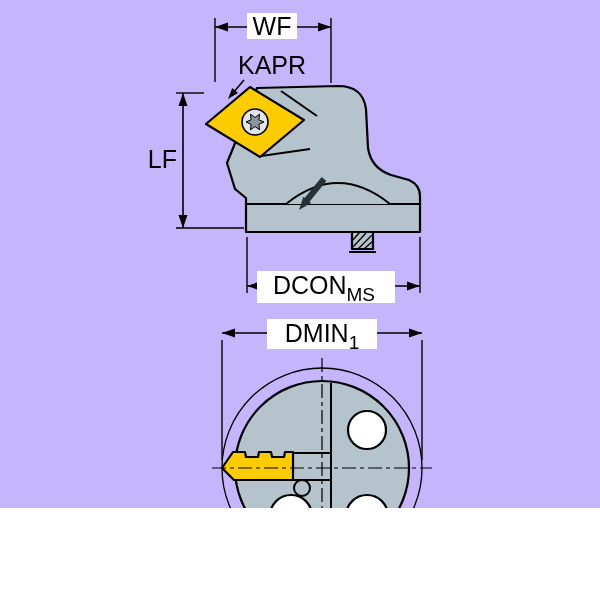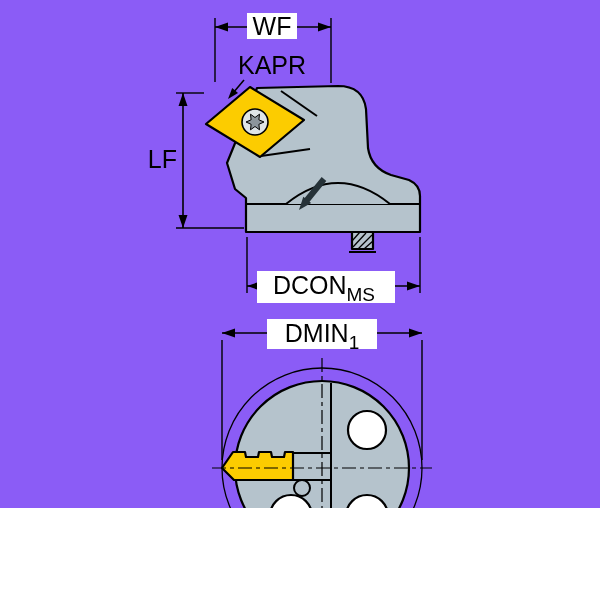--- a/index.html
+++ b/index.html
@@ -1,16 +1,16 @@
 <!DOCTYPE html>
 <html><head>
 <meta charset="utf-8">
 <style>
   html,body{margin:0;padding:0;background:#ffffff;}
-  .stage{width:600px;height:508px;background:#8b5cf6;overflow:hidden;}
+  .stage{width:600px;height:508px;background:#c4b5fd;overflow:hidden;}
   svg{display:block;}
   text{font-family:"Liberation Sans","DejaVu Sans",sans-serif;fill:#000;}
   .lbl{font-size:25px;}
   .sub{font-size:19px;}
   .dim{stroke:#000;stroke-width:1.6;fill:none;}
   .ext{stroke:#000;stroke-width:1.4;fill:none;}
   .ah{fill:#000;stroke:none;}
   .ol{stroke:#000;stroke-width:2.2;stroke-linejoin:round;}
   .edge{stroke:#000;stroke-width:2;fill:none;}
   .thin{stroke:#000;stroke-width:1.3;fill:none;}

